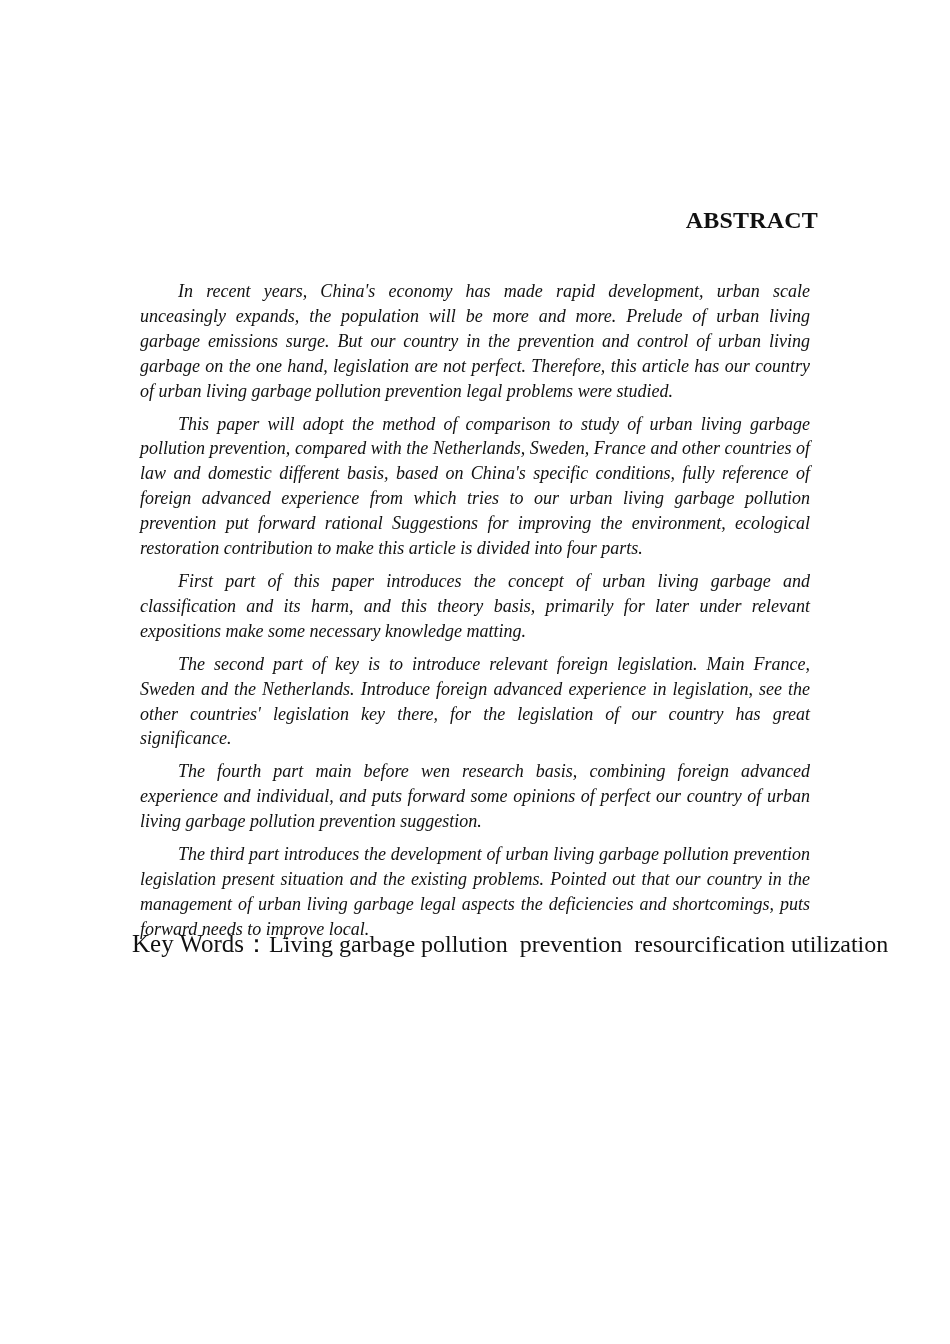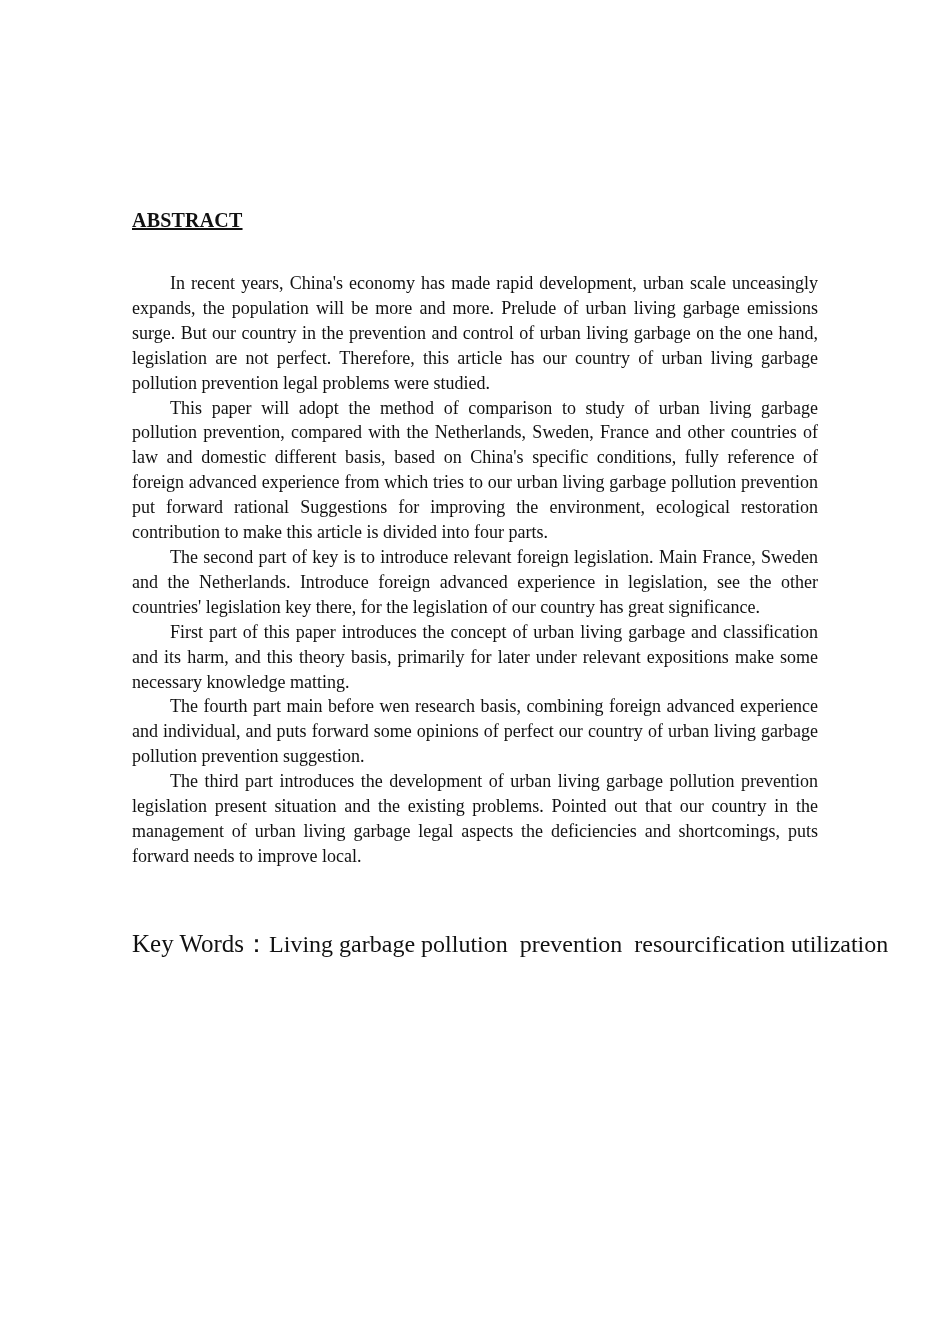--- a/index.html
+++ b/index.html
@@ -19,40 +19,40 @@
     position: absolute;
     left: 132px;
     top: 0;
     width: 686px;
   }
   .title {
     position: absolute;
     top: 204px;
     left: 0;
     width: 686px;
-    text-align: left;
+    text-align: right;
     font-weight: bold;
-    font-size: 20px;
+    font-size: 24px;
     line-height: 32px;
     letter-spacing: 0.2px;
-    text-decoration: underline;
   }
   .body-text {
     position: absolute;
     top: 271px;
     left: 0;
     width: 686px;
   }
   .para {
-    margin: 0;
+    margin: 8px;
     font-size: 18px;
     line-height: 24.9px;
     text-align: justify;
     text-indent: 38px;
     word-spacing: 0px;
+    font-style: italic;
   }
   .keywords {
     position: absolute;
     top: 930px;
     left: 0;
     width: 686px;
     white-space: nowrap;
   }
   .kw-label {
     font-size: 25px;
@@ -66,22 +66,22 @@
 </style>
 </head>
 <body>
 
 <div class="page">
   <div class="title">ABSTRACT</div>
 
   <div class="body-text">
     <p class="para">In recent years, China's economy has made rapid development, urban scale unceasingly expands, the population will be more and more. Prelude of urban living garbage emissions surge. But our country in the prevention and control of urban living garbage on the one hand, legislation are not perfect. Therefore, this article has our country of urban living garbage pollution prevention legal problems were studied.</p>
     <p class="para">This paper will adopt the method of comparison to study of urban living garbage pollution prevention, compared with the Netherlands, Sweden, France and other countries of law and domestic different basis, based on China's specific conditions, fully reference of foreign advanced experience from which tries to our urban living garbage pollution prevention put forward rational Suggestions for improving the environment, ecological restoration contribution to make this article is divided into four parts.</p>
+    <p class="para">First part of this paper introduces the concept of urban living garbage and classification and its harm, and this theory basis, primarily for later under relevant expositions make some necessary knowledge matting.</p>
     <p class="para">The second part of key is to introduce relevant foreign legislation. Main France, Sweden and the Netherlands. Introduce foreign advanced experience in legislation, see the other countries' legislation key there, for the legislation of our country has great significance.</p>
-    <p class="para">First part of this paper introduces the concept of urban living garbage and classification and its harm, and this theory basis, primarily for later under relevant expositions make some necessary knowledge matting.</p>
     <p class="para">The fourth part main before wen research basis, combining foreign advanced experience and individual, and puts forward some opinions of perfect our country of urban living garbage pollution prevention suggestion.</p>
     <p class="para">The third part introduces the development of urban living garbage pollution prevention legislation present situation and the existing problems. Pointed out that our country in the management of urban living garbage legal aspects the deficiencies and shortcomings, puts forward needs to improve local.</p>
   </div>
 
   <div class="keywords">
     <span class="kw-label">Key  Words：</span><span class="kw-value">Living garbage pollution  prevention  resourcification utilization</span>
   </div>
 </div>
 
 </body></html>

